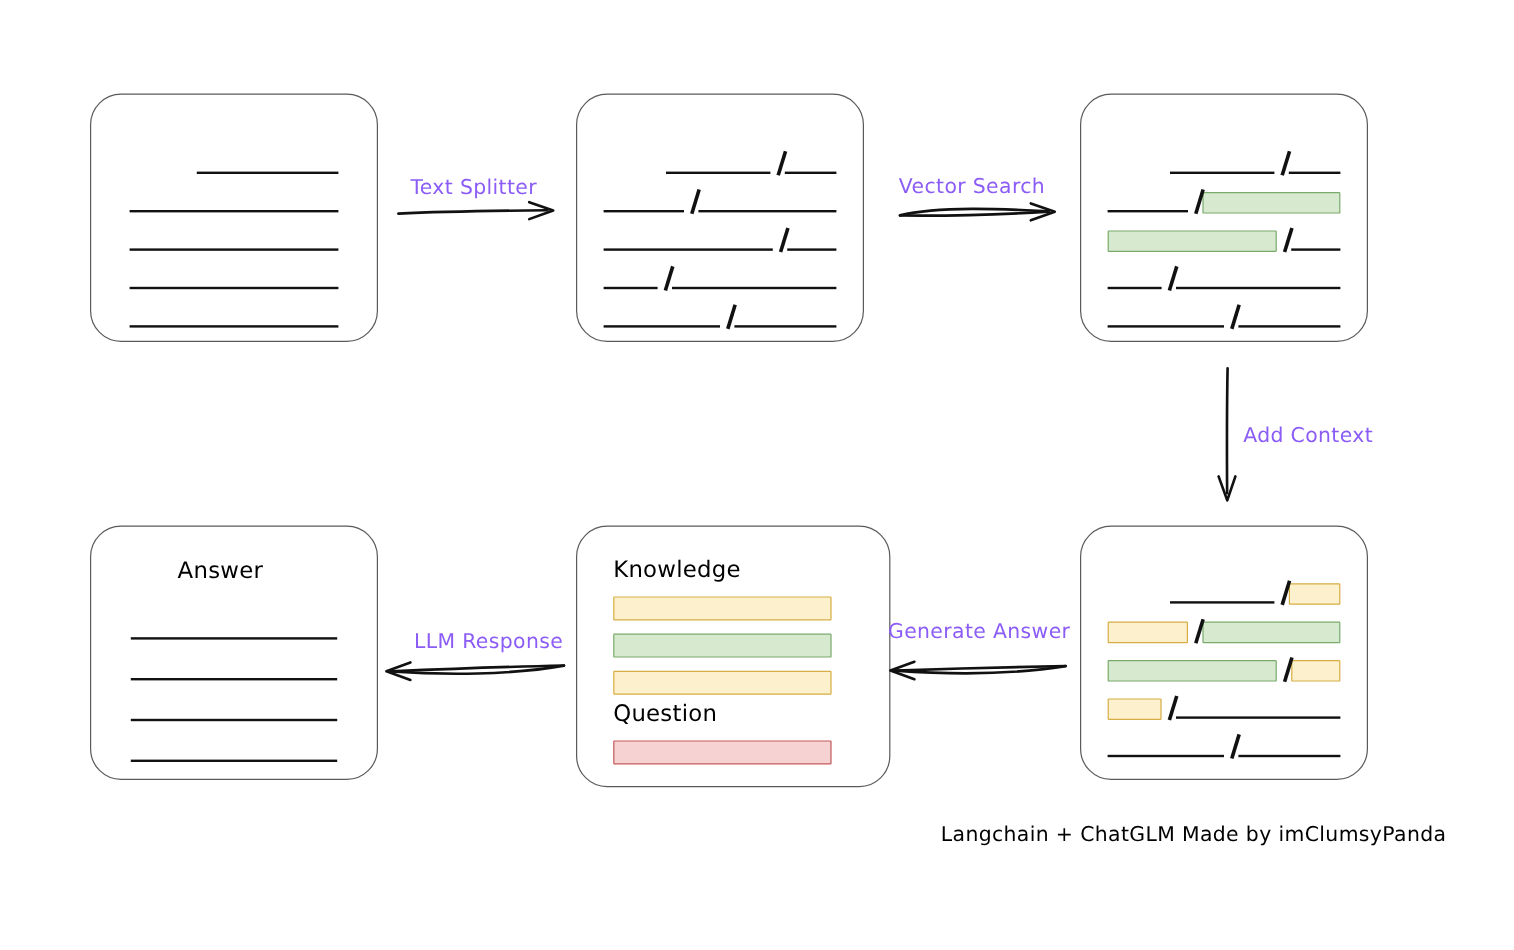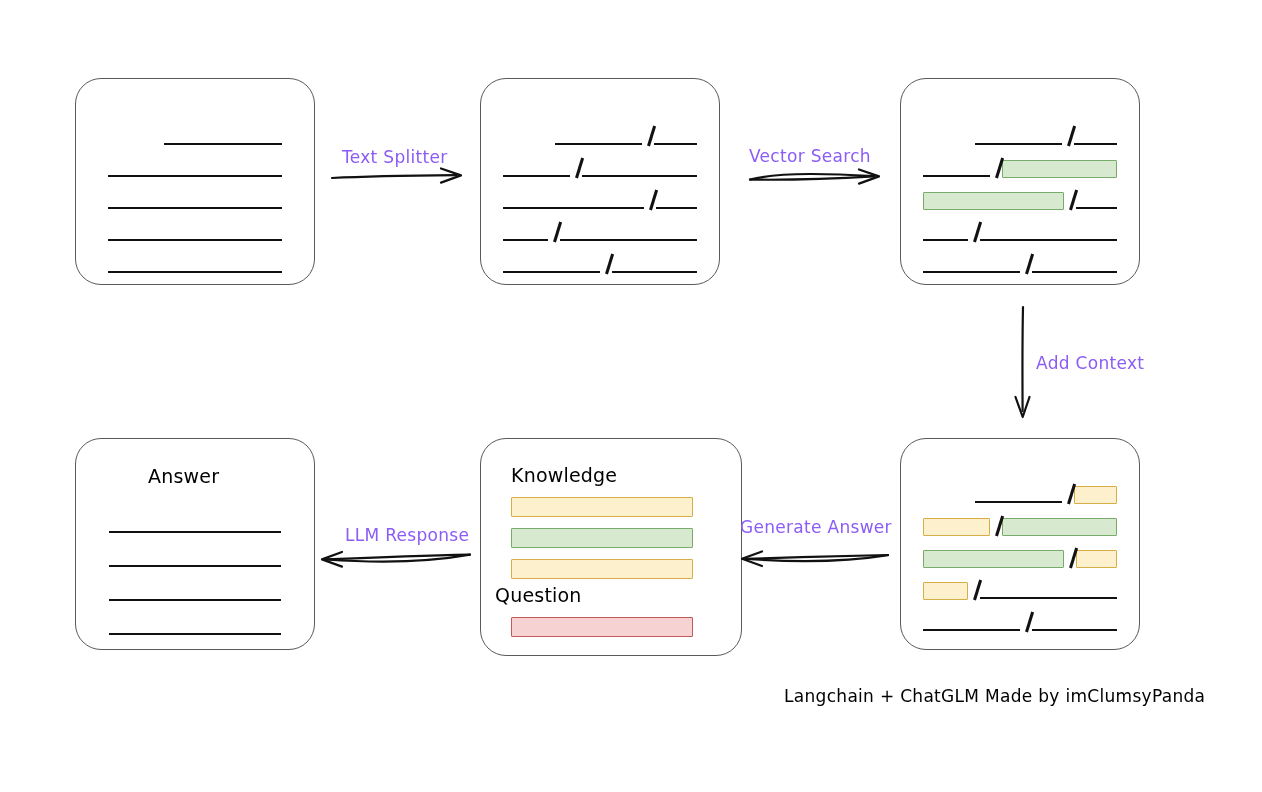--- a/index.html
+++ b/index.html
@@ -175,21 +175,21 @@
       </div>
   </div>
 
   <div class="card" style="left:480px;top:438px;width:262px;height:218px;">
     <div class="card-heading" style="left:30px;top:25px;">Knowledge</div>
 
     <div class="bar yellow" style="left:30px;top:58px;width:182px;"></div>
     <div class="bar green" style="left:30px;top:89px;width:182px;"></div>
     <div class="bar yellow" style="left:30px;top:120px;width:182px;"></div>
 
-    <div class="card-heading" style="left:14px;top:145px;">Question</div>
+    <div class="card-heading" style="left:30px;top:145px;">Question</div>
 
     <div class="bar red" style="left:30px;top:178px;width:182px;"></div>
   </div>
 
   <div class="card" style="left:900px;top:438px;width:240px;height:212px;">
     <div class="card-inner">
         <div class="row" style="top: 42px; left: 22px; right: 22px;">
           <span class="spacer" style="width: 52px;"></span>
           <span class="seg" style="width: 96px;"></span>
           <span class="slash"></span>

